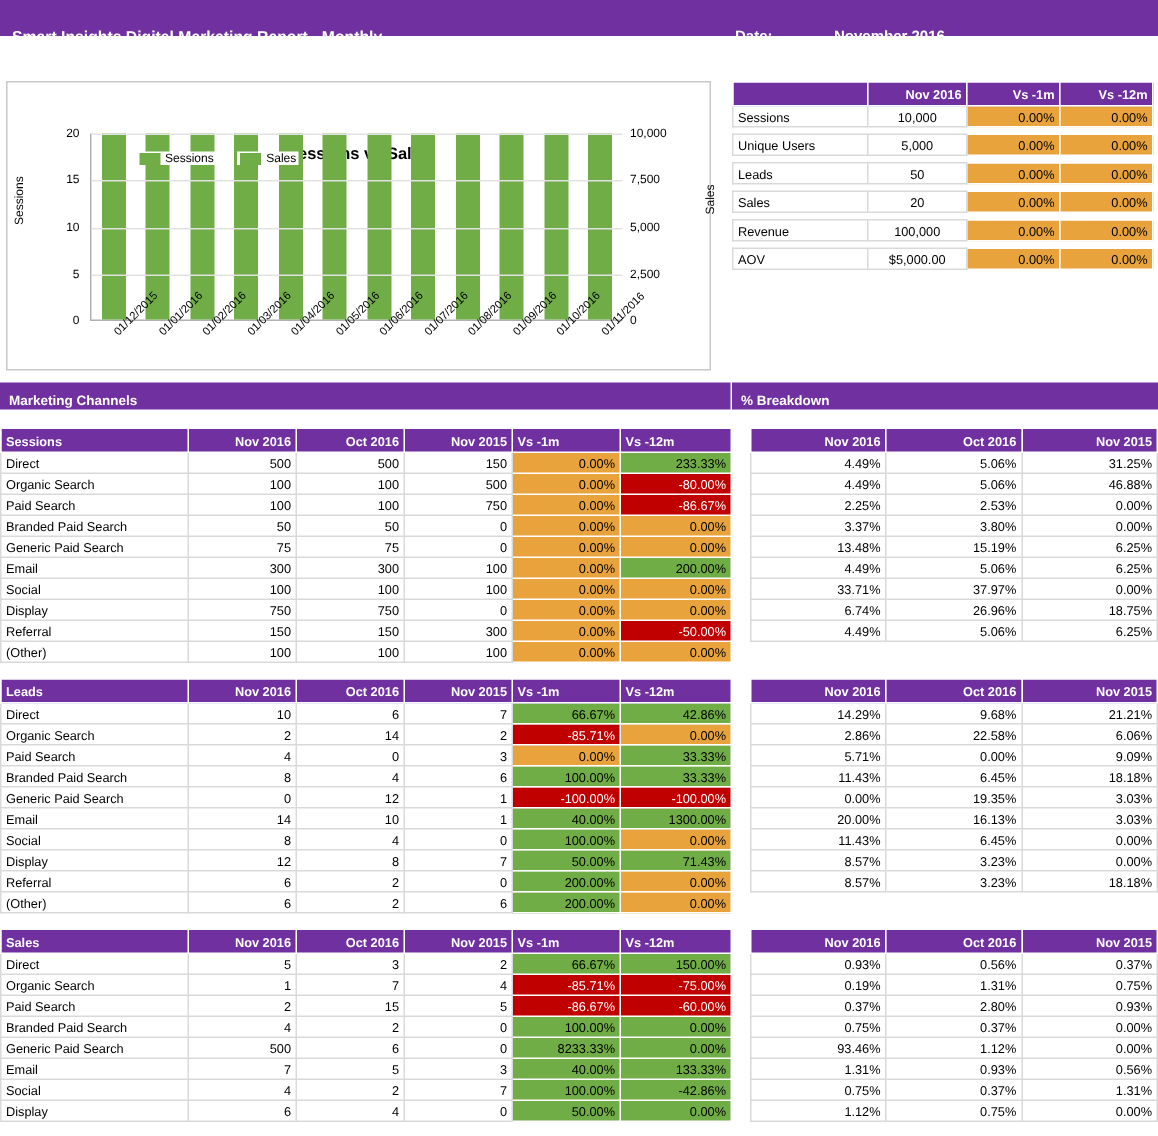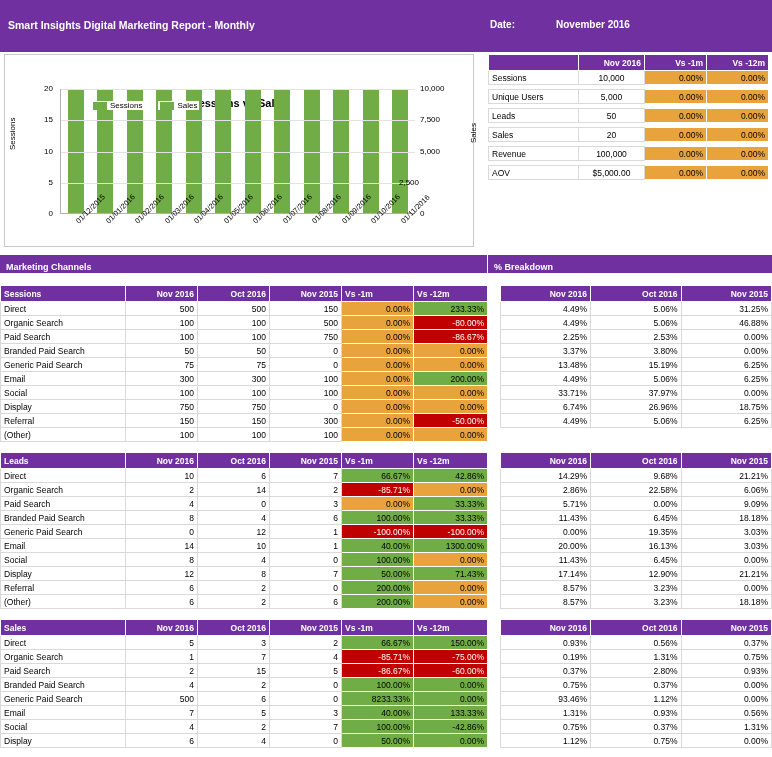--- a/index.html
+++ b/index.html
@@ -9,21 +9,21 @@
     background: #ffffff;
     font-family: "Liberation Sans", sans-serif;
     font-size: 9px;
     color: #000;
     overflow: hidden;
   }
   .page { position: relative; width: 772px; height: 757px; }
 
   
   .header {
-    position: absolute; left: 0; top: 0; width: 772px; height: 52px;
+    position: absolute; left: 0; top: 0; width: 772px; height: 24px;
     background: #7030a0;
     color: #ffffff;
   }
   .header .title {
     position: absolute; left: 8px; top: 19px;
     font-size: 10.5px; font-weight: bold;
   }
   .header .date-label {
     position: absolute; left: 490px; top: 19px;
     font-size: 10px; font-weight: bold;
@@ -180,21 +180,21 @@
     <div class="legend">
       <span class="li"><span class="sw"></span><span>Sessions</span></span>
       <span class="li"><span class="sw"></span><span>Sales</span></span>
     </div>
   <div class="ylab-left" style="left: 26px; top: 154px;">0</div>
       <div class="ylab-left" style="left: 26px; top: 122.75px;">5</div>
       <div class="ylab-left" style="left: 26px; top: 91.5px;">10</div>
       <div class="ylab-left" style="left: 26px; top: 60.25px;">15</div>
       <div class="ylab-left" style="left: 26px; top: 29px;">20</div>
       <div class="ylab-right" style="left: 415px; top: 154px;">0</div>
-      <div class="ylab-right" style="left: 394px; top: 122.75px;">2,500</div>
+      <div class="ylab-right" style="left: 415px; top: 122.75px;">2,500</div>
       <div class="ylab-right" style="left: 415px; top: 91.5px;">5,000</div>
       <div class="ylab-right" style="left: 415px; top: 60.25px;">7,500</div>
       <div class="ylab-right" style="left: 415px; top: 29px;">10,000</div>
       <div class="xlab" style="left: 69px; top: 164px;">01/12/2015</div>
       <div class="xlab" style="left: 98.5px; top: 164px;">01/01/2016</div>
       <div class="xlab" style="left: 128px; top: 164px;">01/02/2016</div>
       <div class="xlab" style="left: 157.5px; top: 164px;">01/03/2016</div>
       <div class="xlab" style="left: 187px; top: 164px;">01/04/2016</div>
       <div class="xlab" style="left: 216.5px; top: 164px;">01/05/2016</div>
       <div class="xlab" style="left: 246px; top: 164px;">01/06/2016</div>
@@ -654,26 +654,20 @@
             <td>3.03%</td>
           </tr>
           <tr>
             <td style="border:none;background:#fff"></td>
             <td>11.43%</td>
             <td>6.45%</td>
             <td>0.00%</td>
           </tr>
           <tr>
             <td style="border:none;background:#fff"></td>
-            <td>17.14%</td>
-            <td>12.90%</td>
-            <td>21.21%</td>
-          </tr>
-          <tr>
-            <td style="border:none;background:#fff"></td>
             <td>8.57%</td>
             <td>3.23%</td>
             <td>0.00%</td>
           </tr>
           <tr>
             <td style="border:none;background:#fff"></td>
             <td>8.57%</td>
             <td>3.23%</td>
             <td>18.18%</td>
           </tr>

